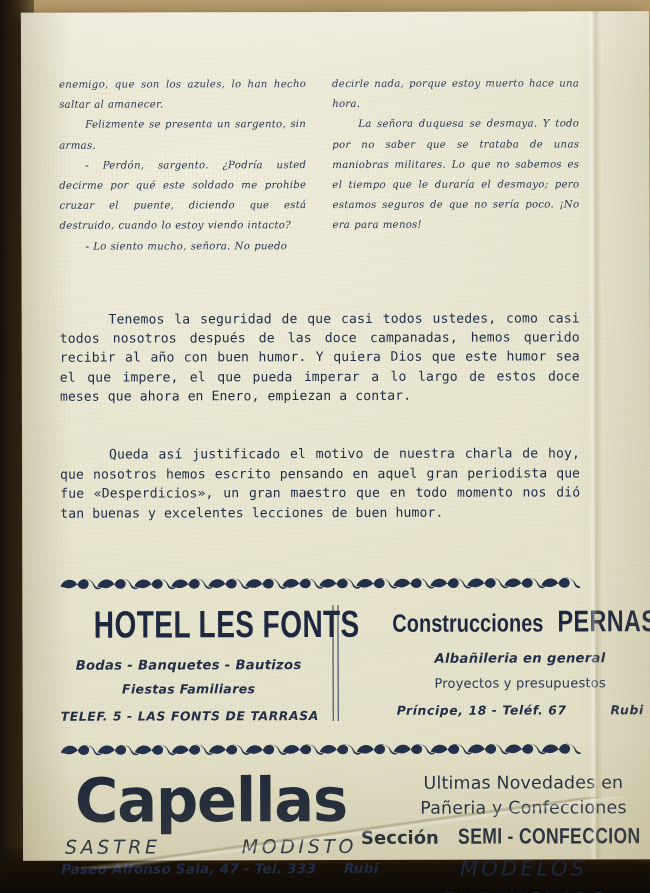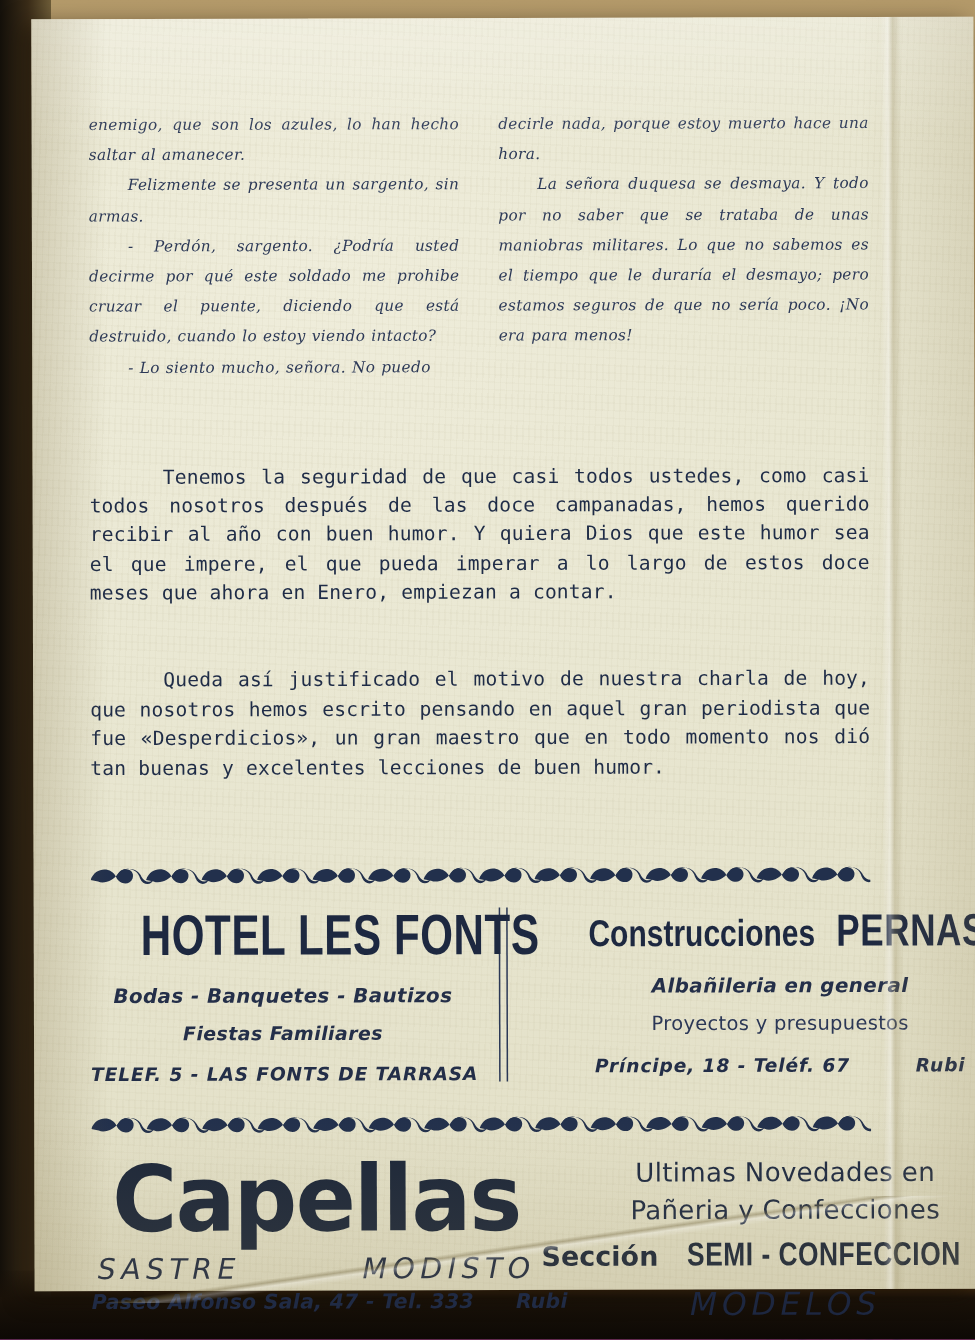--- a/index.html
+++ b/index.html
@@ -5,21 +5,21 @@
   html, body {
     margin: 0;
     padding: 0;
     background: #2a1a0e;
   }
   #page {
     position: relative;
     width: 650px;
     height: 893px;
     overflow: hidden;
-    background: #d946ef;
+    background: #ec4899;
     font-family: "Liberation Serif", serif;
   }
 
   
   #desk-backing {
     position: absolute;
     inset: 0;
     background:
       linear-gradient(180deg, #b49a6a 0%, #9d7f4c 40%, #7a5524 70%, #5d3d17 100%);
   }

